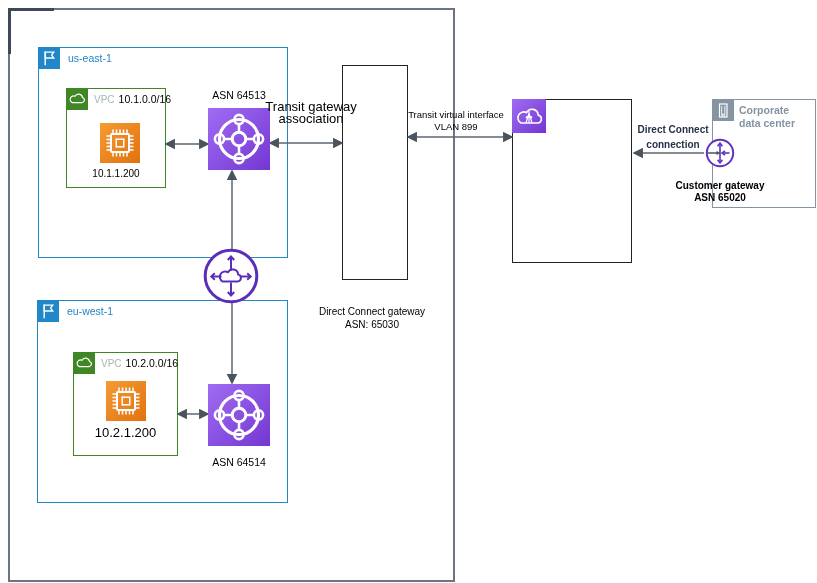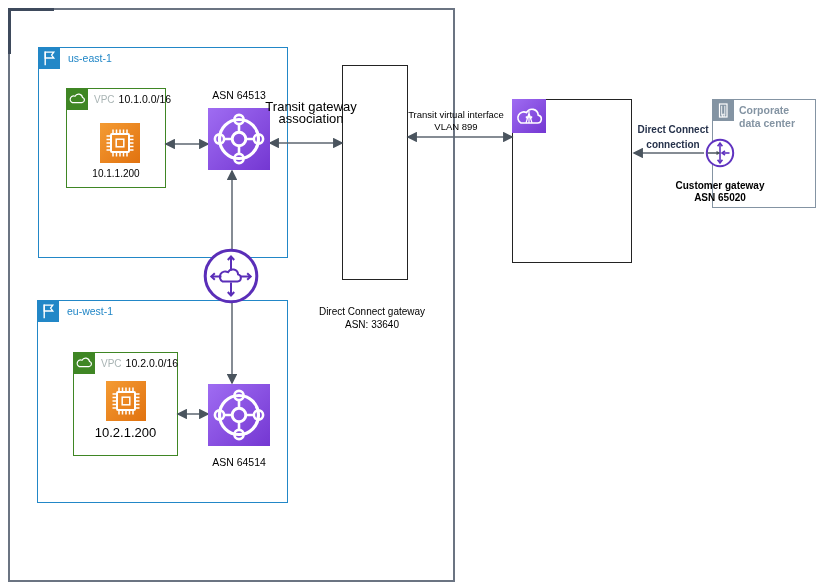--- a/index.html
+++ b/index.html
@@ -199,21 +199,21 @@
     <span class="vpc-tag">VPC</span><span class="vpc-cidr">10.2.0.0/16</span>
   </div>
 
   <div class="lbl" id="lbl-ip-1">10.1.1.200</div>
   <div class="lbl" id="lbl-ip-2">10.2.1.200</div>
   <div class="lbl" id="lbl-asn-1">ASN 64513</div>
   <div class="lbl" id="lbl-asn-2">ASN 64514</div>
 
   <div class="lbl" id="lbl-dxgw">
     <span>Direct Connect gateway</span><br>
-    <span>ASN: 33640</span>
+    <span>ASN: 65030</span>
   </div>
 
   <div class="lbl" id="lbl-assoc">
     <span>Transit gateway</span><br>
     <span>association</span>
   </div>
 
   <div class="lbl" id="lbl-tvif">
     <span>Transit virtual interface</span><br>
     <span>VLAN 899</span>

